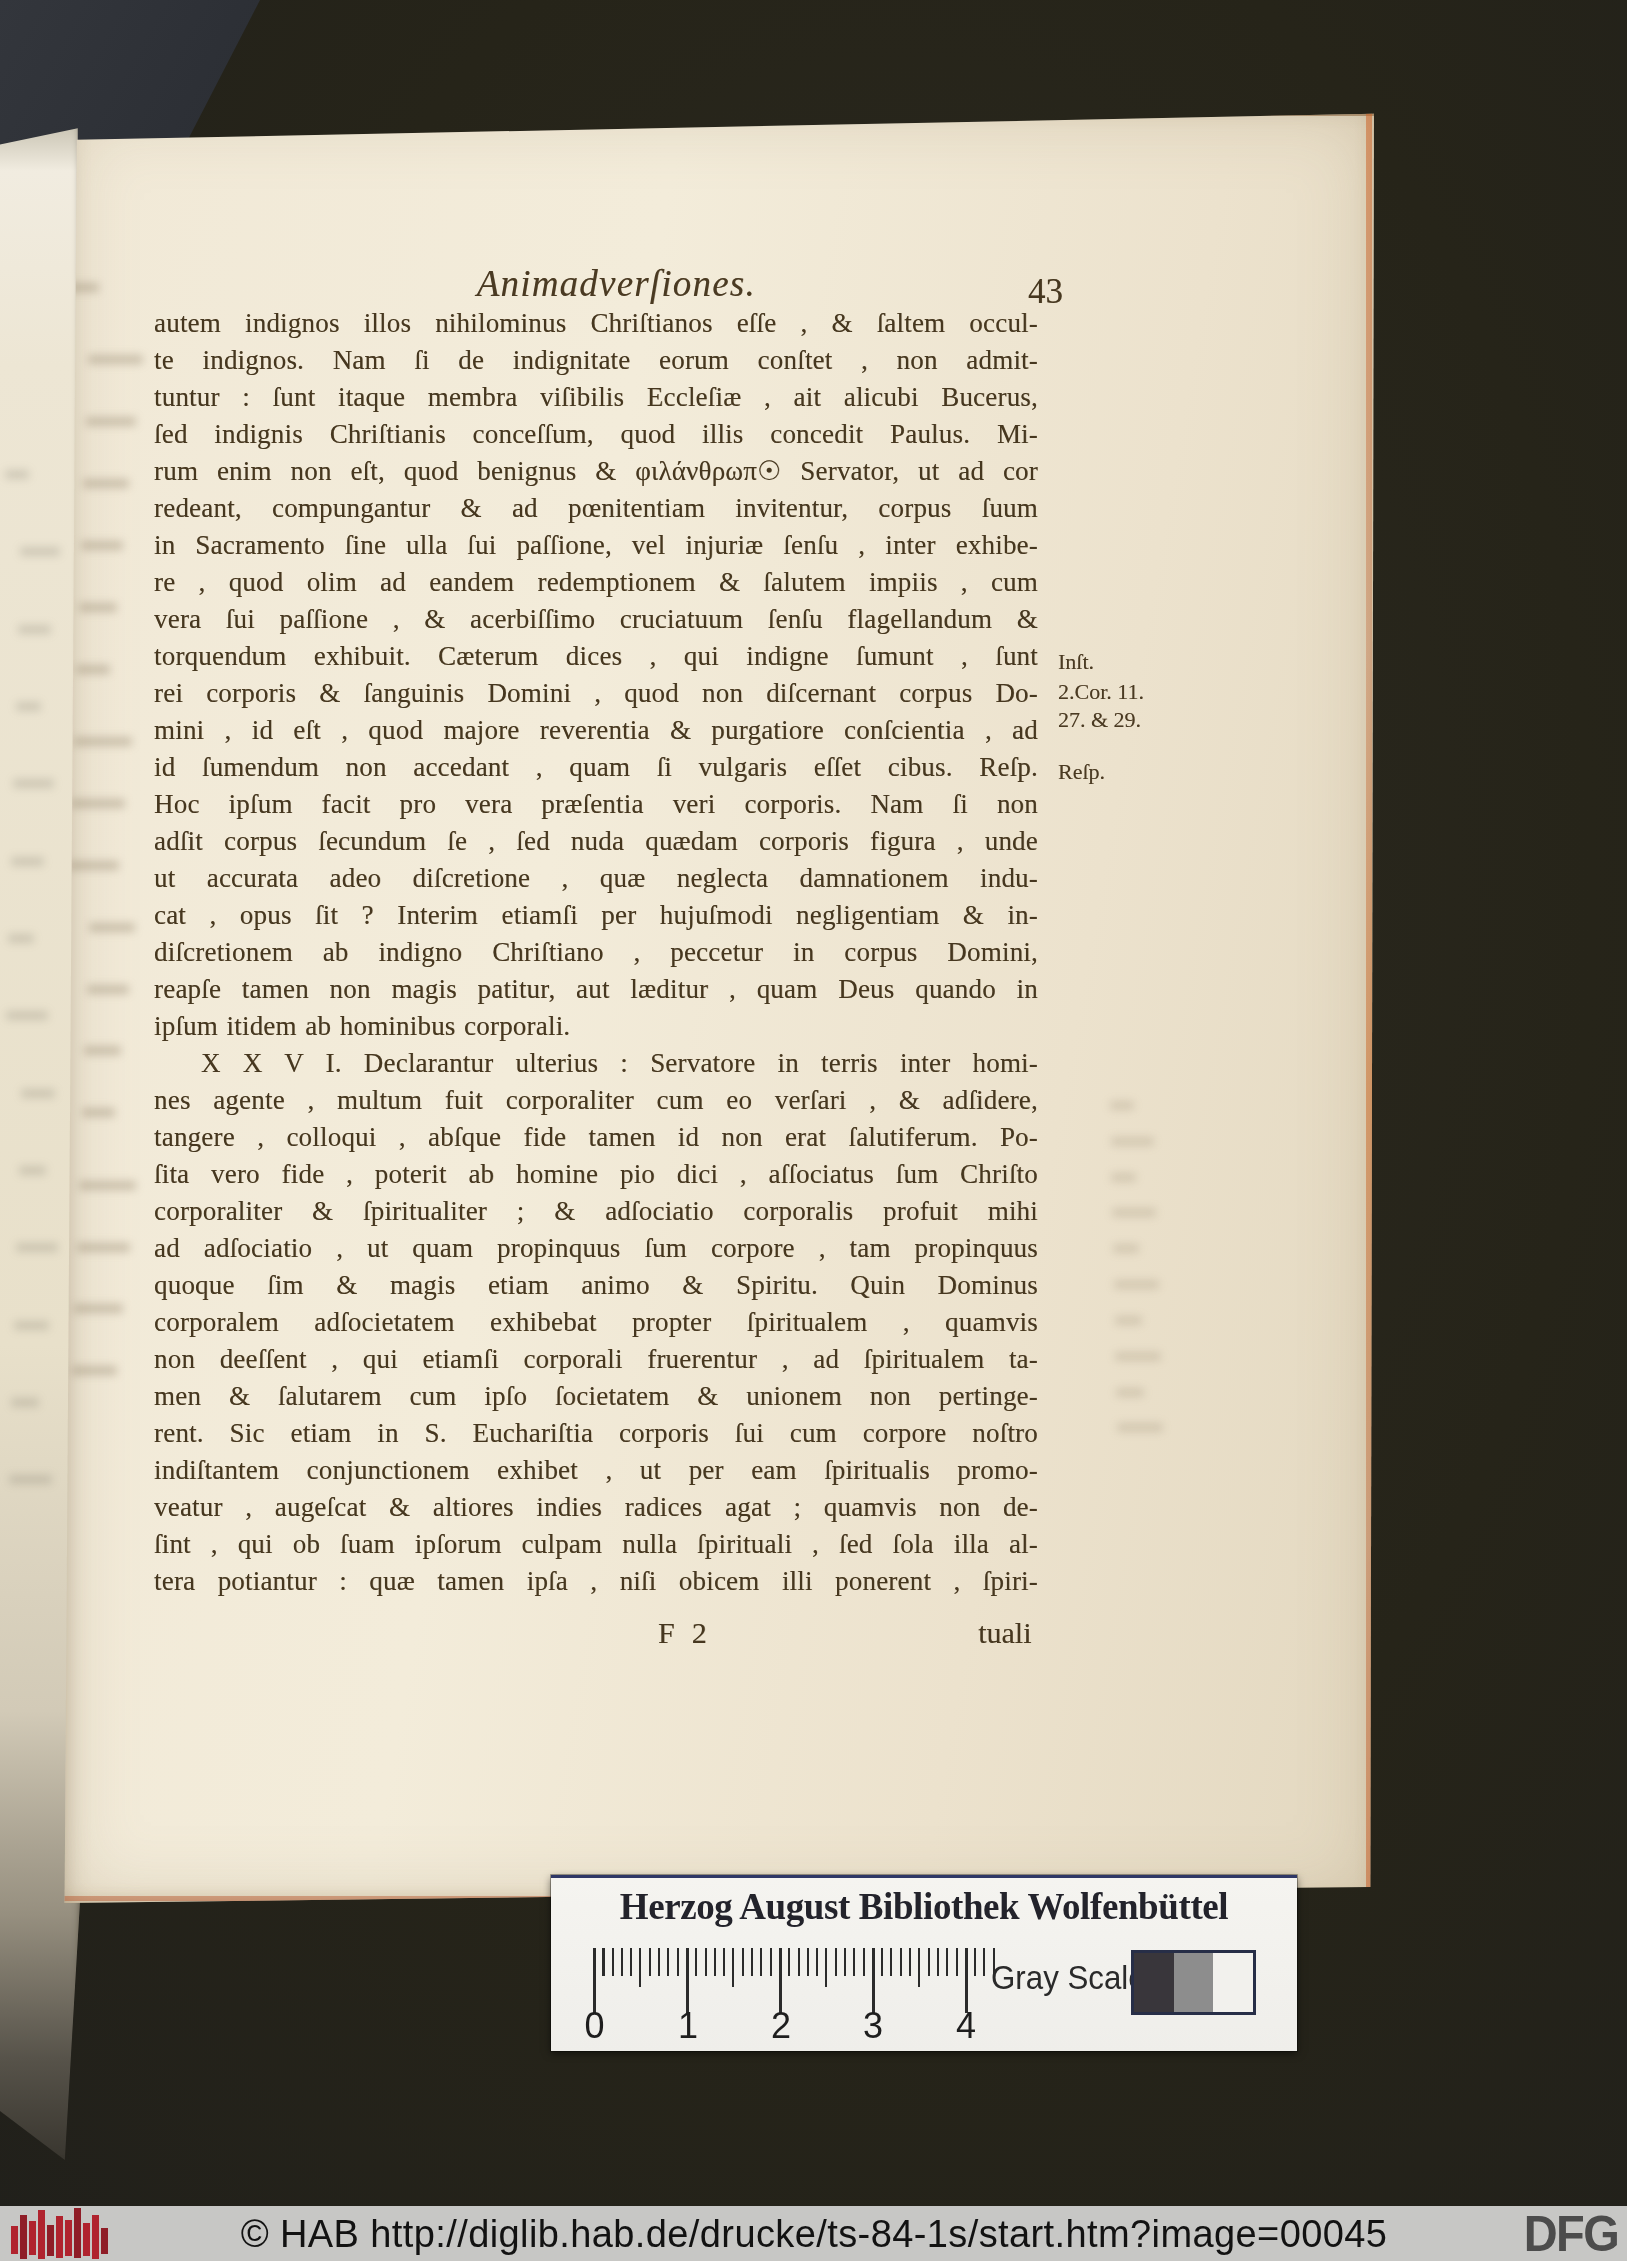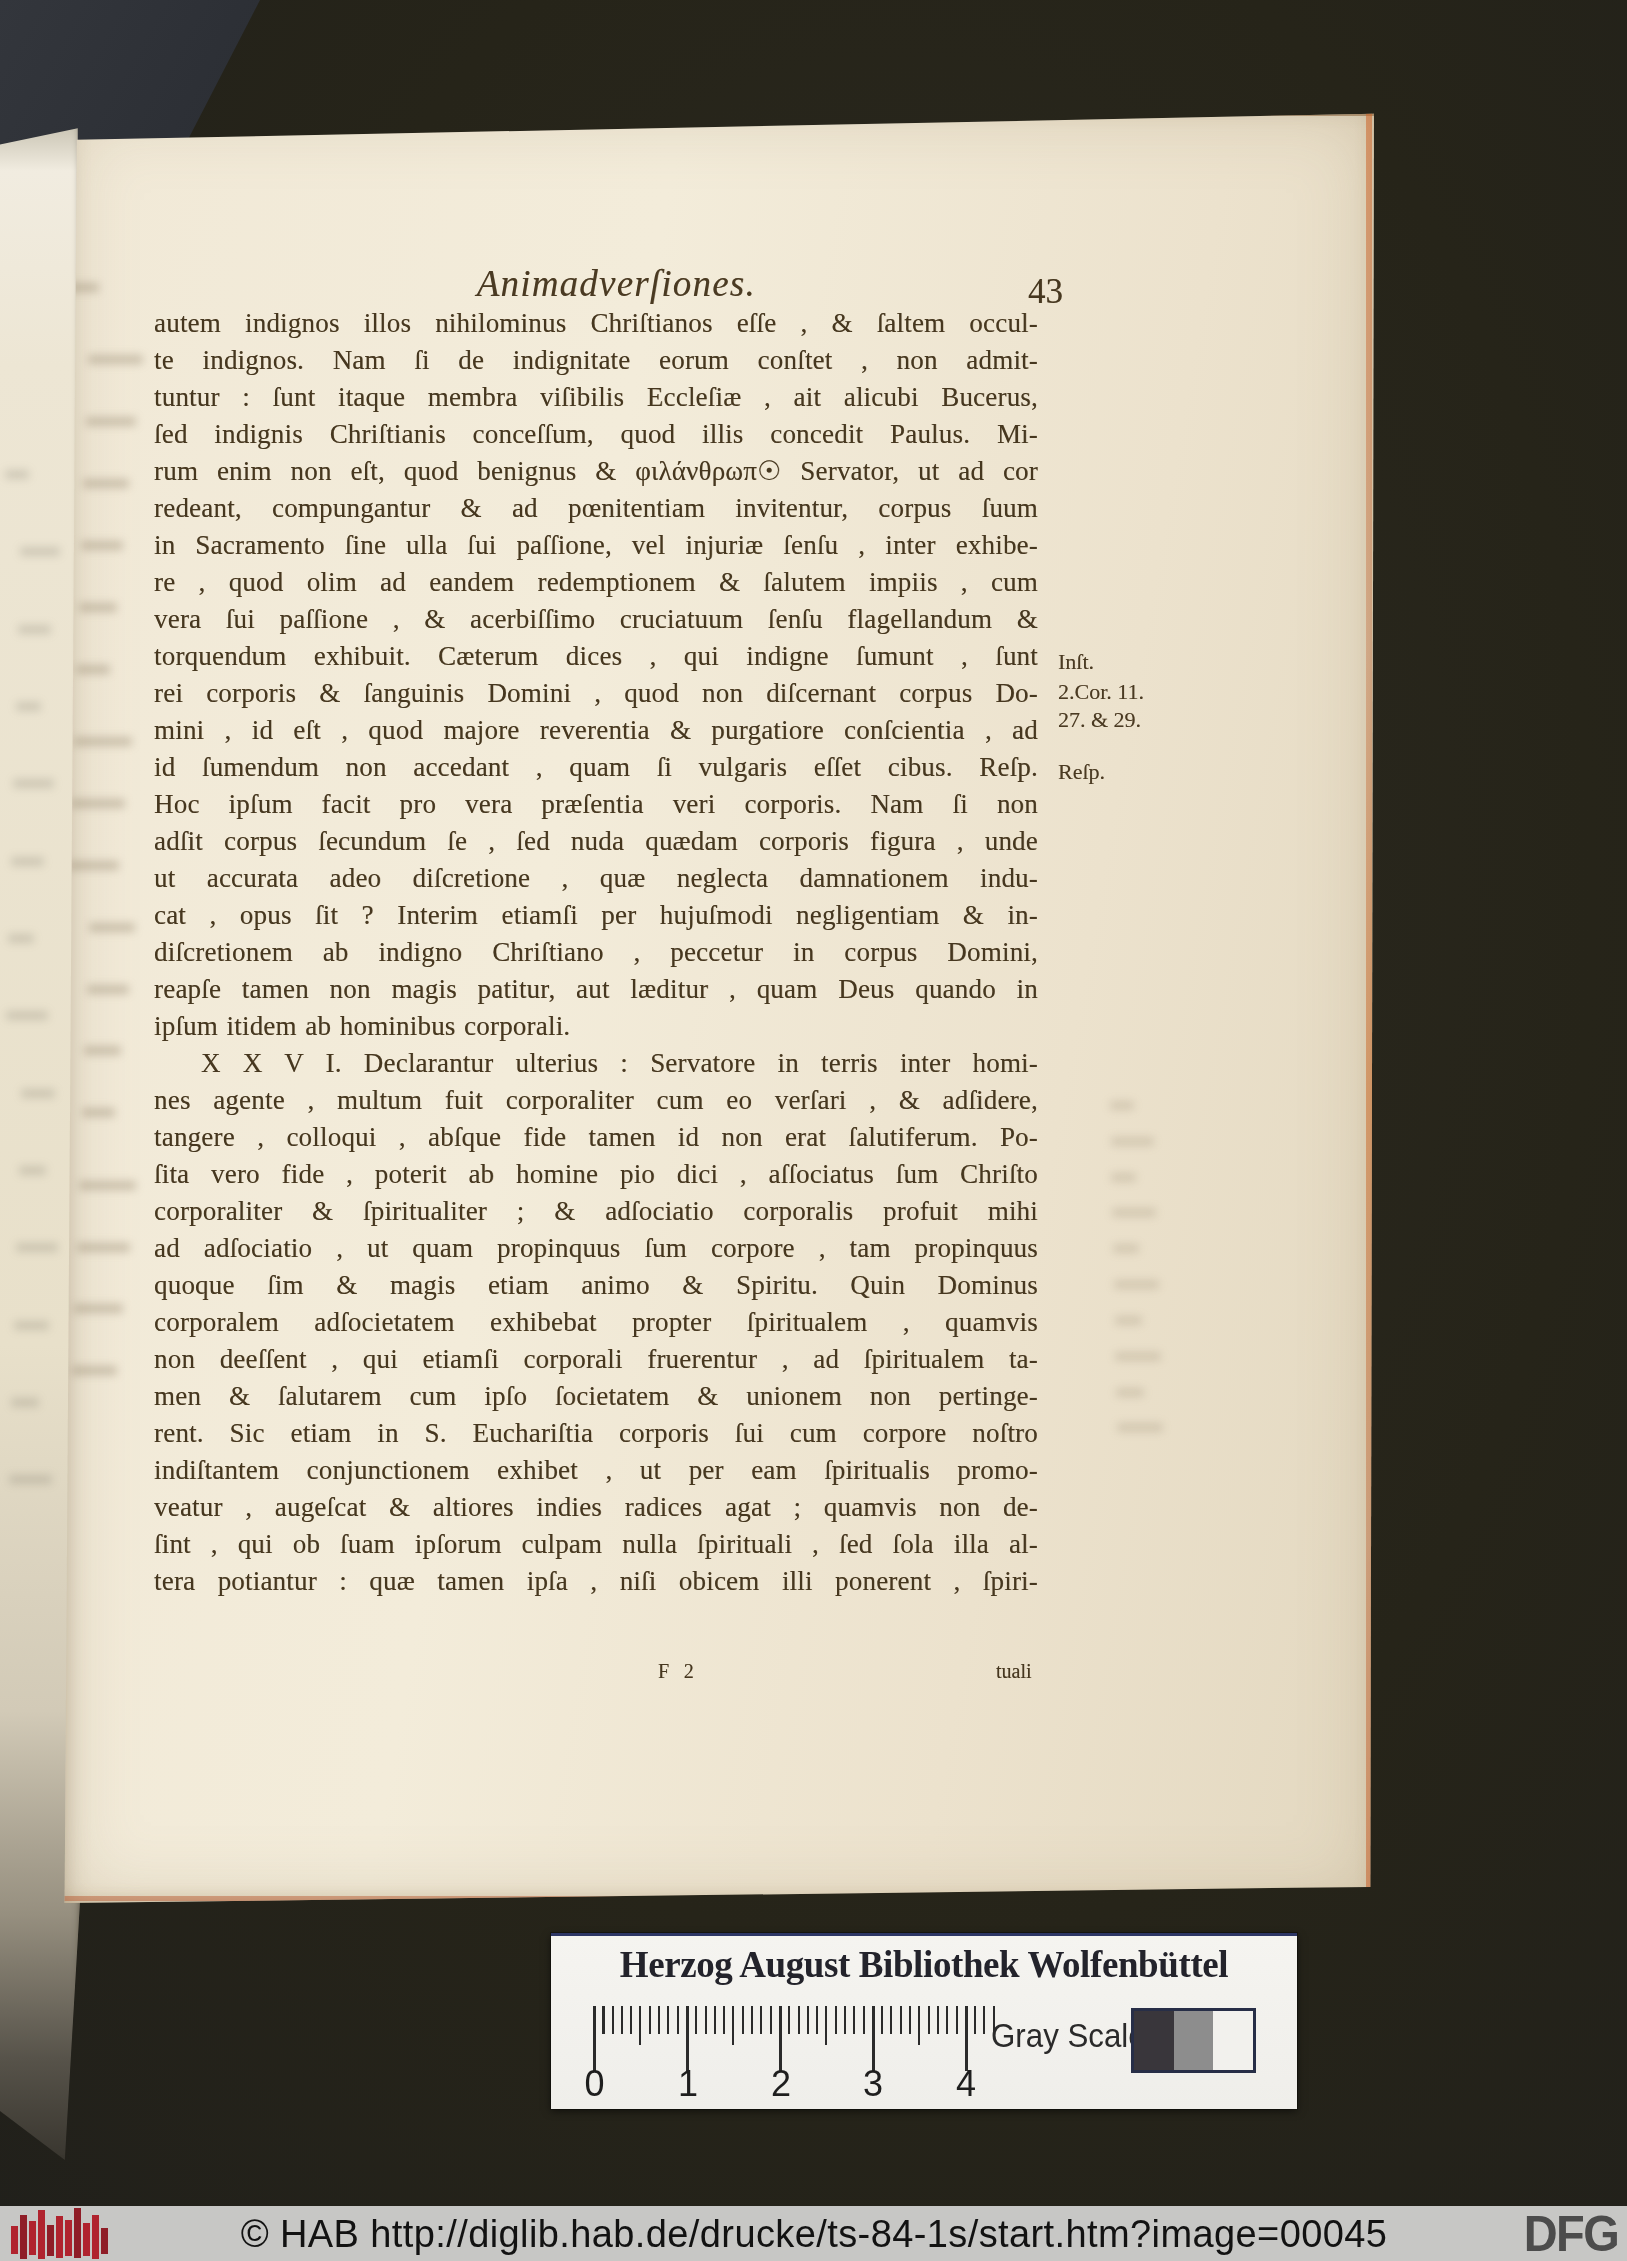--- a/index.html
+++ b/index.html
@@ -39,28 +39,28 @@
   .bline{height:37px;line-height:37px;font-size:27px;color:#46371f;
     text-align:justify;text-align-last:justify;letter-spacing:0.2px;word-spacing:1.6px;
     white-space:nowrap;text-shadow:0.3px 0.4px 0.5px rgba(70,50,25,.42);}
   .bline.left{text-align:left;text-align-last:left;}
   .bline.indent{padding-left:47px;box-sizing:border-box;}
 
   .mnote{position:absolute;left:995px;font-size:22px;color:#4a3a22;white-space:nowrap;
     text-shadow:0.2px 0.3px 0.4px rgba(70,50,25,.4);}
 
   .sigline{position:absolute;left:91px;top:1504px;width:884px;height:37px;
-    font-size:20px;color:#46371f;text-shadow:0.3px 0.4px 0.5px rgba(70,50,25,.42);margin-top:44px;}
+    font-size:30px;color:#46371f;text-shadow:0.3px 0.4px 0.5px rgba(70,50,25,.42);}
   .sig{position:absolute;left:57%;letter-spacing:4.9px;}
   .catch{position:absolute;right:6.5px;}
 
   .ghost{position:absolute;height:9px;border-radius:3.3px;filter:blur(4.1px);}
 
   
-  .card{position:absolute;left:551px;top:1933px;width:746px;height:173px;
+  .card{position:absolute;left:551px;top:1875px;width:746px;height:173px;
     background:linear-gradient(180deg,#f5f4f0 0%,#efeeea 100%);
     border-top:3.3px solid #2e3766;
     box-shadow:0 0 0 0.8px rgba(0,0,0,.4), 0 3.3px 8.1px rgba(0,0,0,.55);
     font-family:"Liberation Sans",sans-serif;}
   .card-title{position:absolute;top:6.5px;left:0;width:100%;text-align:center;
     font-family:"Liberation Serif",serif;font-weight:bold;font-size:37px;
     color:#23232b;letter-spacing:-0.4px;}
   #ruler{position:absolute;left:42px;top:70px;width:423px;height:101px;}
   .tick{position:absolute;top:0;width:2.4px;background:#2b2b2b;}
   .tick.cm{width:3.3px;height:65px;}

